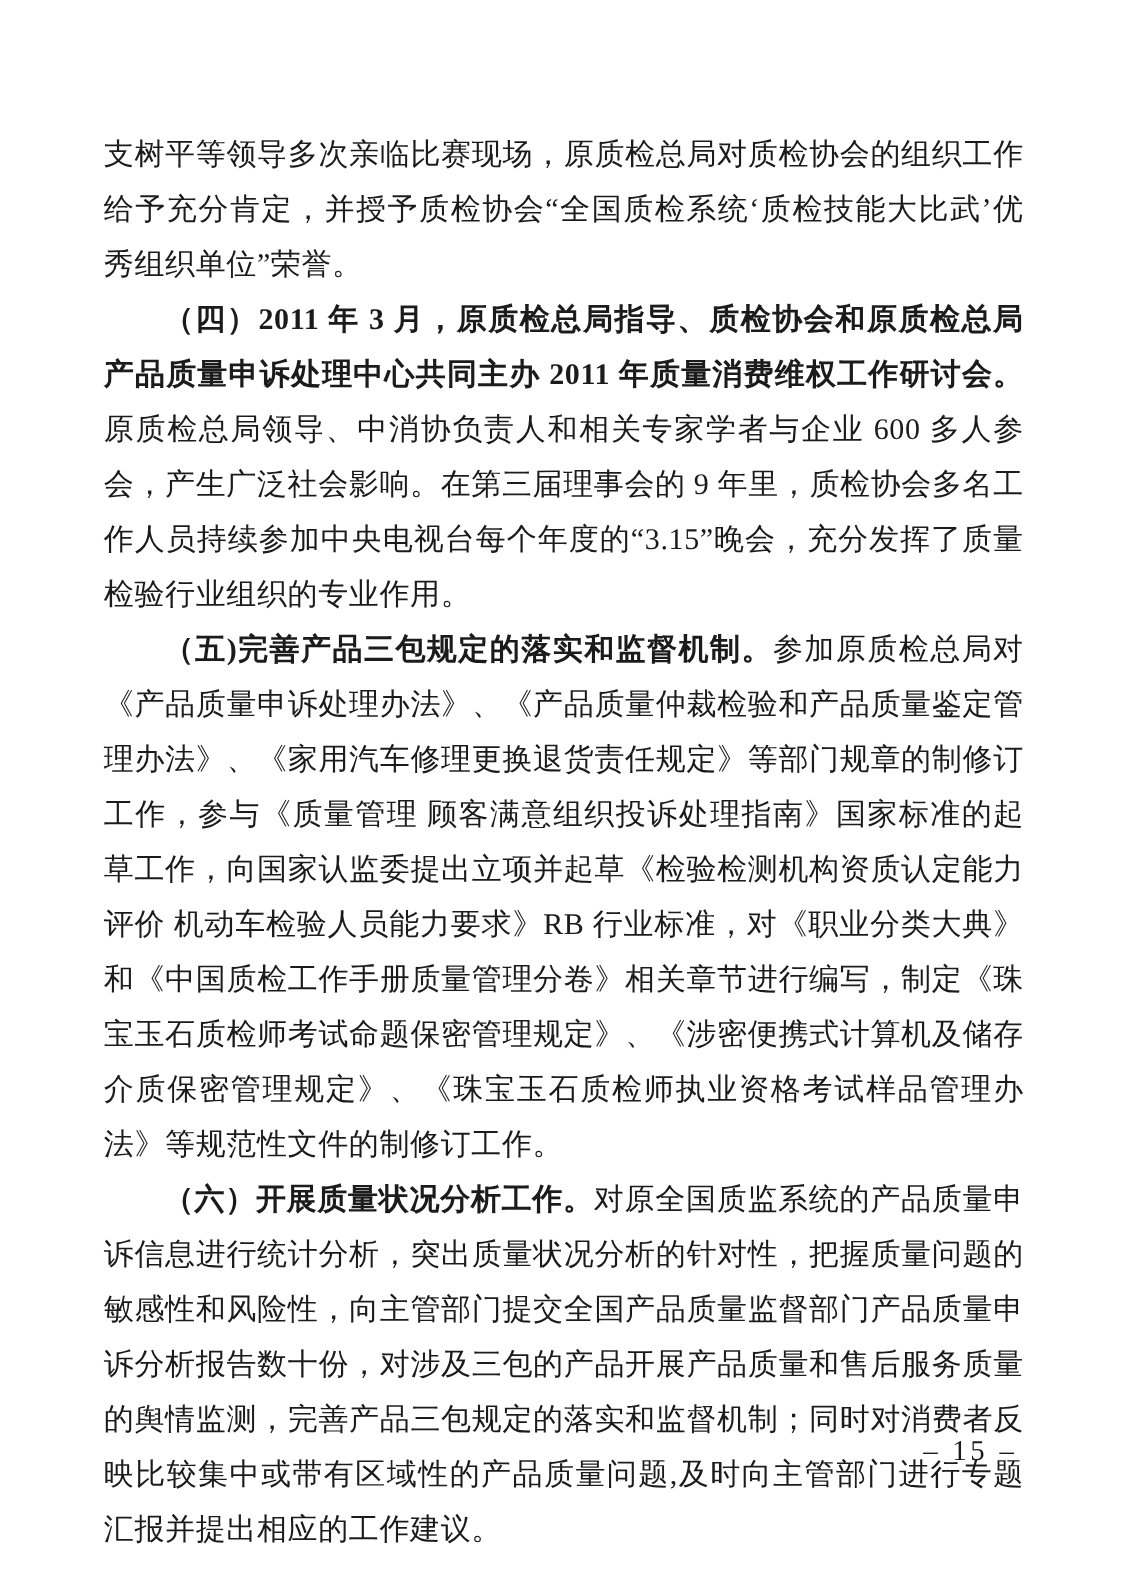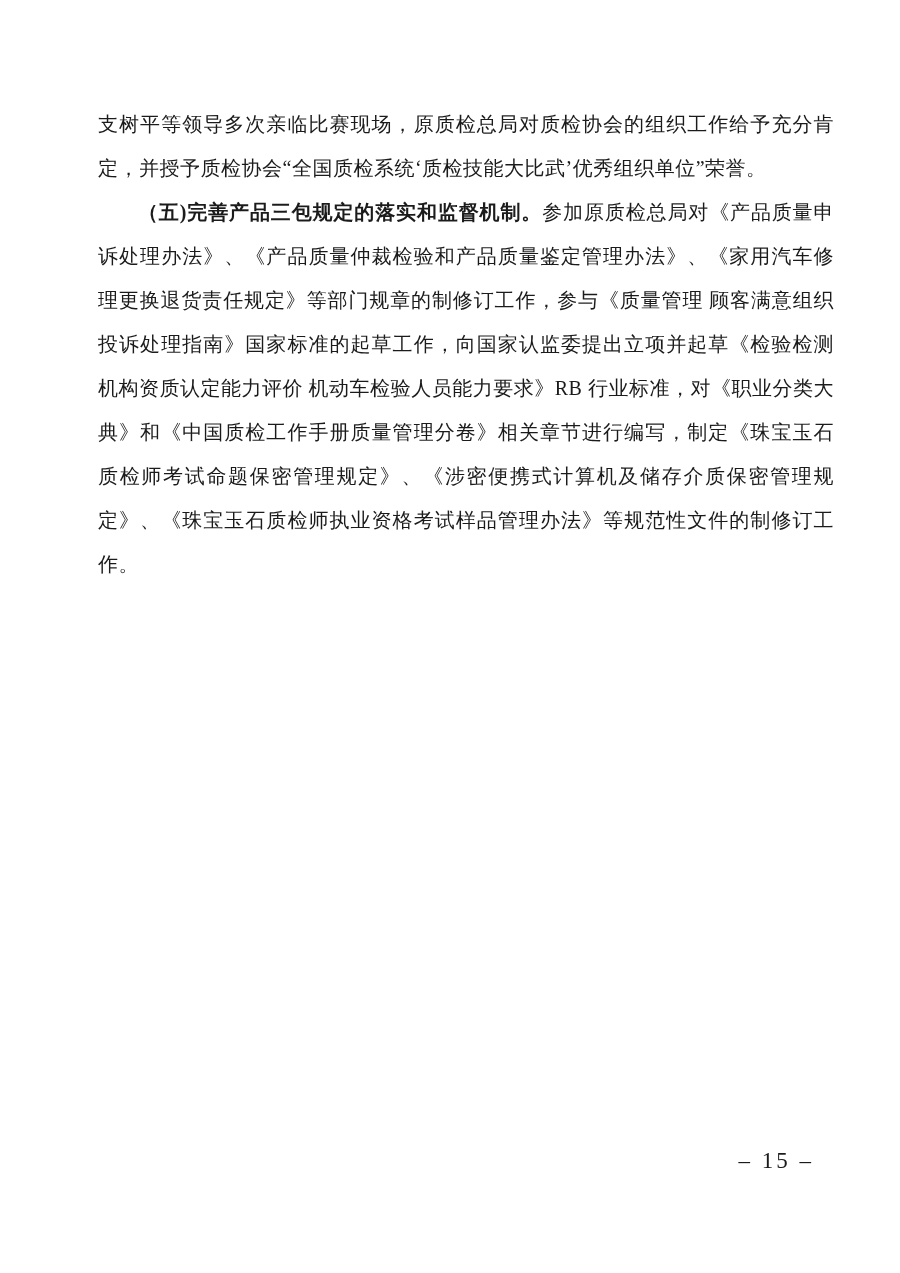--- a/index.html
+++ b/index.html
@@ -15,24 +15,24 @@
     overflow: hidden;
   }
   .page {
     position: absolute;
     inset: 0;
     background: #ffffff;
     color: #1b1b1b;
   }
   .text-block {
     position: absolute;
-    left: 98px;
+    left: 83px;
     top: 102px;
     width: 736px;
-    font-size: 20px;
+    font-size: 24px;
     line-height: 44px;
     text-align: justify;
     text-justify: inter-ideograph;
     letter-spacing: 0.5px;
   }
   .para {
     margin: 0;
     padding: 0;
     text-indent: 2em;
   }
@@ -57,21 +57,23 @@
 </style>
 </head>
 <body>
 
 <div class="page">
 
   <div class="text-block">
 
     <p class="para no-indent"><span class="body-run">支树平等领导多次亲临比赛现场，原质检总局对质检协会的组织工作给予充分肯定，并授予质检协会“全国质检系统‘质检技能大比武’优秀组织单位”荣誉。</span></p>
 
+    <p class="para"><span class="lead-run">（四）2011 年 3 月，原质检总局指导、质检协会和原质检总局产品质量申诉处理中心共同主办 2011 年质量消费维权工作研讨会。</span><span class="body-run">原质检总局领导、中消协负责人和相关专家学者与企业 600 多人参会，产生广泛社会影响。在第三届理事会的 9 年里，质检协会多名工作人员持续参加中央电视台每个年度的“3.15”晚会，充分发挥了质量检验行业组织的专业作用。</span></p>
 
     <p class="para"><span class="lead-run">（五)完善产品三包规定的落实和监督机制。</span><span class="body-run">参加原质检总局对《产品质量申诉处理办法》、《产品质量仲裁检验和产品质量鉴定管理办法》、《家用汽车修理更换退货责任规定》等部门规章的制修订工作，参与《质量管理 顾客满意组织投诉处理指南》国家标准的起草工作，向国家认监委提出立项并起草《检验检测机构资质认定能力评价 机动车检验人员能力要求》RB 行业标准，对《职业分类大典》和《中国质检工作手册质量管理分卷》相关章节进行编写，制定《珠宝玉石质检师考试命题保密管理规定》、《涉密便携式计算机及储存介质保密管理规定》、《珠宝玉石质检师执业资格考试样品管理办法》等规范性文件的制修订工作。</span></p>
 
+    <p class="para"><span class="lead-run">（六）开展质量状况分析工作。</span><span class="body-run">对原全国质监系统的产品质量申诉信息进行统计分析，突出质量状况分析的针对性，把握质量问题的敏感性和风险性，向主管部门提交全国产品质量监督部门产品质量申诉分析报告数十份，对涉及三包的产品开展产品质量和售后服务质量的舆情监测，完善产品三包规定的落实和监督机制；同时对消费者反映比较集中或带有区域性的产品质量问题,及时向主管部门进行专题汇报并提出相应的工作建议。</span></p>
 
   </div>
 
   <div class="footer"><span>– 15 –</span></div>
 
 </div>
 
 </body></html>

